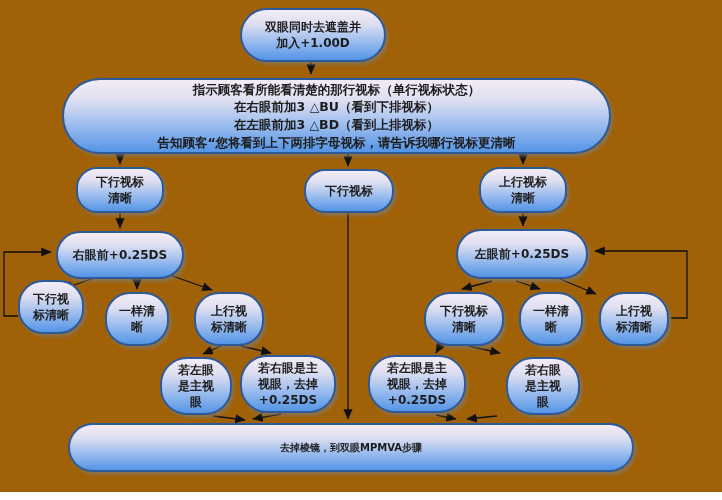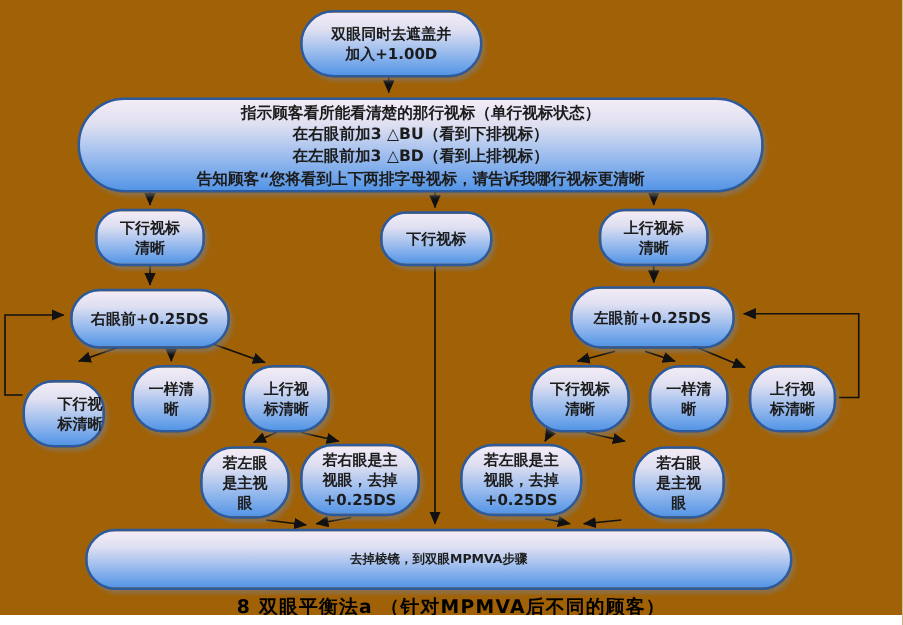--- a/index.html
+++ b/index.html
@@ -18,21 +18,21 @@
   }
   .tx{white-space:pre-line;display:block;}
   
   .n-start{left:240px;top:8px;width:146px;height:54px;border-radius:27px;}
   .n-big{left:62px;top:78px;width:549px;height:76px;border-radius:38px;font-size:12.5px;line-height:1.42;align-items:center;}
   .n-l1{left:76px;top:167px;width:88px;height:46px;border-radius:21px;}
   .n-m1{left:304px;top:169px;width:90px;height:44px;border-radius:21px;}
   .n-r1{left:479px;top:167px;width:88px;height:46px;border-radius:21px;}
   .n-l2{left:56px;top:231px;width:128px;height:48px;border-radius:24px;}
   .n-r2{left:456px;top:229px;width:132px;height:50px;border-radius:25px;}
-  .n-ll1{left:18px;top:304px;width:66px;height:54px;border-radius:25px;justify-content:flex-end;}
+  .n-ll1{left:18px;top:280px;width:66px;height:54px;border-radius:25px;}
   .n-ll2{left:105px;top:292px;width:64px;height:54px;border-radius:25px;}
   .n-ll3{left:194px;top:292px;width:70px;height:54px;border-radius:25px;}
   .n-rr1{left:424px;top:292px;width:80px;height:54px;border-radius:26px;}
   .n-rr2{left:519px;top:292px;width:64px;height:54px;border-radius:25px;}
   .n-rr3{left:599px;top:292px;width:70px;height:54px;border-radius:25px;}
   .n-lb1{left:160px;top:357px;width:72px;height:58px;border-radius:27px;}
   .n-lb2{left:240px;top:355px;width:96px;height:58px;border-radius:27px;align-items:center;}
   .n-rb1{left:368px;top:355px;width:98px;height:58px;border-radius:27px;}
   .n-rb2{left:506px;top:357px;width:74px;height:58px;border-radius:27px;}
   .n-final{left:68px;top:423px;width:566px;height:49px;border-radius:25px;font-size:10px;}
@@ -154,15 +154,14 @@
   <div class="nd n-rb2">
     <span class="tx">若右眼
 是主视
 眼</span>
   </div>
 
   <div class="nd n-final">
     <span class="tx">去掉棱镜，到双眼MPMVA步骤</span>
   </div>
 
-  <div class="caption">8 双眼平衡法a （针对MPMVA后不同的顾客）</div>
 
 </div>
 
 </body></html>

